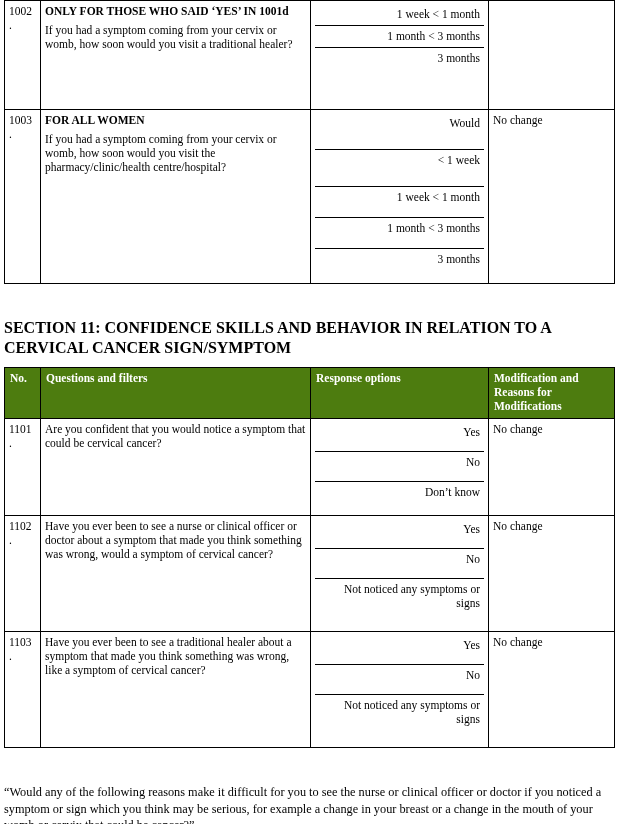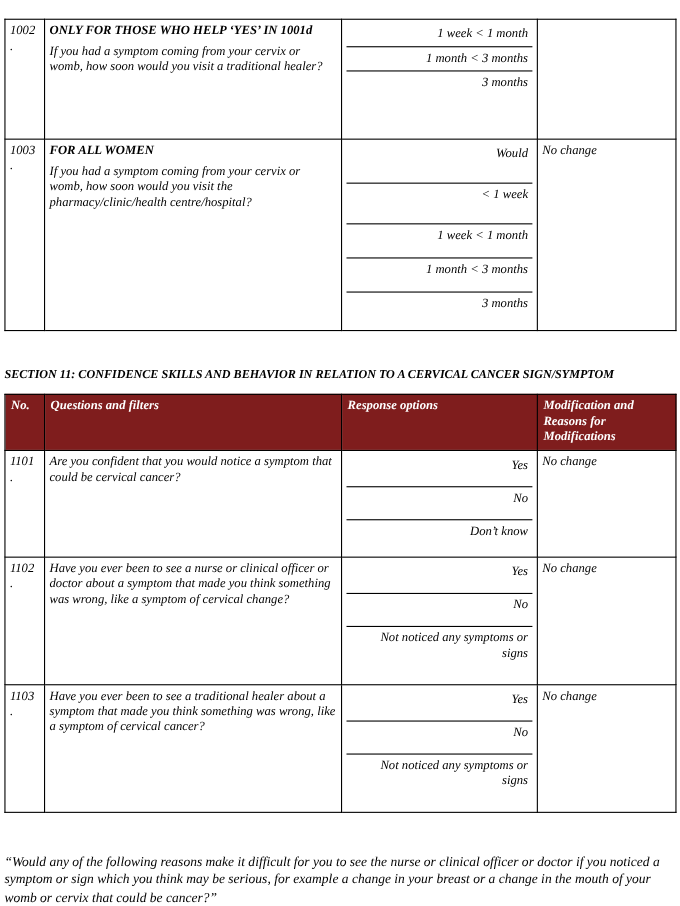--- a/index.html
+++ b/index.html
@@ -12,22 +12,21 @@
     height: 824px;
     font-family: "Liberation Serif", serif;
     color: #000000;
     overflow: hidden;
   }
   .page {
     position: relative;
     width: 618px;
     height: 824px;
     box-sizing: border-box;
-    padding: 17px 4px;
-    font-style: italic;
+    padding: 0 4px;
   }
 
   table.qtable {
     border-collapse: collapse;
     width: 610px;
     table-layout: fixed;
   }
   table.qtable td, table.qtable th {
     border: 1px solid #000000;
     vertical-align: top;
@@ -61,34 +60,34 @@
     border-bottom: none;
   }
   .resp-fill {
     
   }
 
   td.mod-cell { font-size: 11.5px; }
 
   
   tr.hdr td {
-    background: #7f1d1d;
+    background: #4d7c0f;
     color: #ffffff;
     font-weight: bold;
     text-align: left;
     vertical-align: top;
     padding: 3px 5px 5px 5px;
   }
   tr.hdr td.center {
     text-align: left;
   }
 
   .section-title {
     font-weight: bold;
-    font-size: 11px;
+    font-size: 16px;
     line-height: 1.25;
     margin: 0;
   }
 
   .spacer-1 { height: 34px; }
   .spacer-2 { height: 9px; }
   .spacer-3 { height: 26px; }
   .spacer-4 { height: 10px; }
 
   .para {
@@ -109,21 +108,21 @@
         <col class="col-resp">
         <col class="col-mod">
     </colgroup>
     <tbody>
       <tr>
         <td class="no-cell">
           <div>1002</div>
           <div>.</div>
         </td>
         <td>
-          <div class="qhead">ONLY FOR THOSE WHO HELP ‘YES’ IN 1001d</div>
+          <div class="qhead">ONLY FOR THOSE WHO SAID ‘YES’ IN 1001d</div>
           <div class="qtext">If you had a symptom coming from your cervix or womb, how soon would you visit a traditional healer?</div>
         </td>
         <td class="resp-cell">
           <div class="resp-opt">1 week &lt; 1 month</div>
           <div class="resp-opt">1 month &lt; 3 months</div>
           <div class="resp-opt resp-fill" style="height:50px;">3 months</div>
         </td>
         <td class="mod-cell"></td>
       </tr>
       <tr>
@@ -183,21 +182,21 @@
         </td>
         <td class="mod-cell">No change</td>
       </tr>
 
       <tr>
         <td class="no-cell">
           <div>1102</div>
           <div>.</div>
         </td>
         <td>
-          <div class="qtext">Have you ever been to see a nurse or clinical officer or doctor about a symptom that made you think something was wrong, like a symptom of cervical change?</div>
+          <div class="qtext">Have you ever been to see a nurse or clinical officer or doctor about a symptom that made you think something was wrong, would a symptom of cervical cancer?</div>
         </td>
         <td class="resp-cell">
           <div class="resp-opt" style="height:22px;">Yes</div>
           <div class="resp-opt" style="height:22px;">No</div>
           <div class="resp-opt resp-fill" style="height:41px;">Not noticed any symptoms or signs</div>
         </td>
         <td class="mod-cell">No change</td>
       </tr>
 
       <tr>

